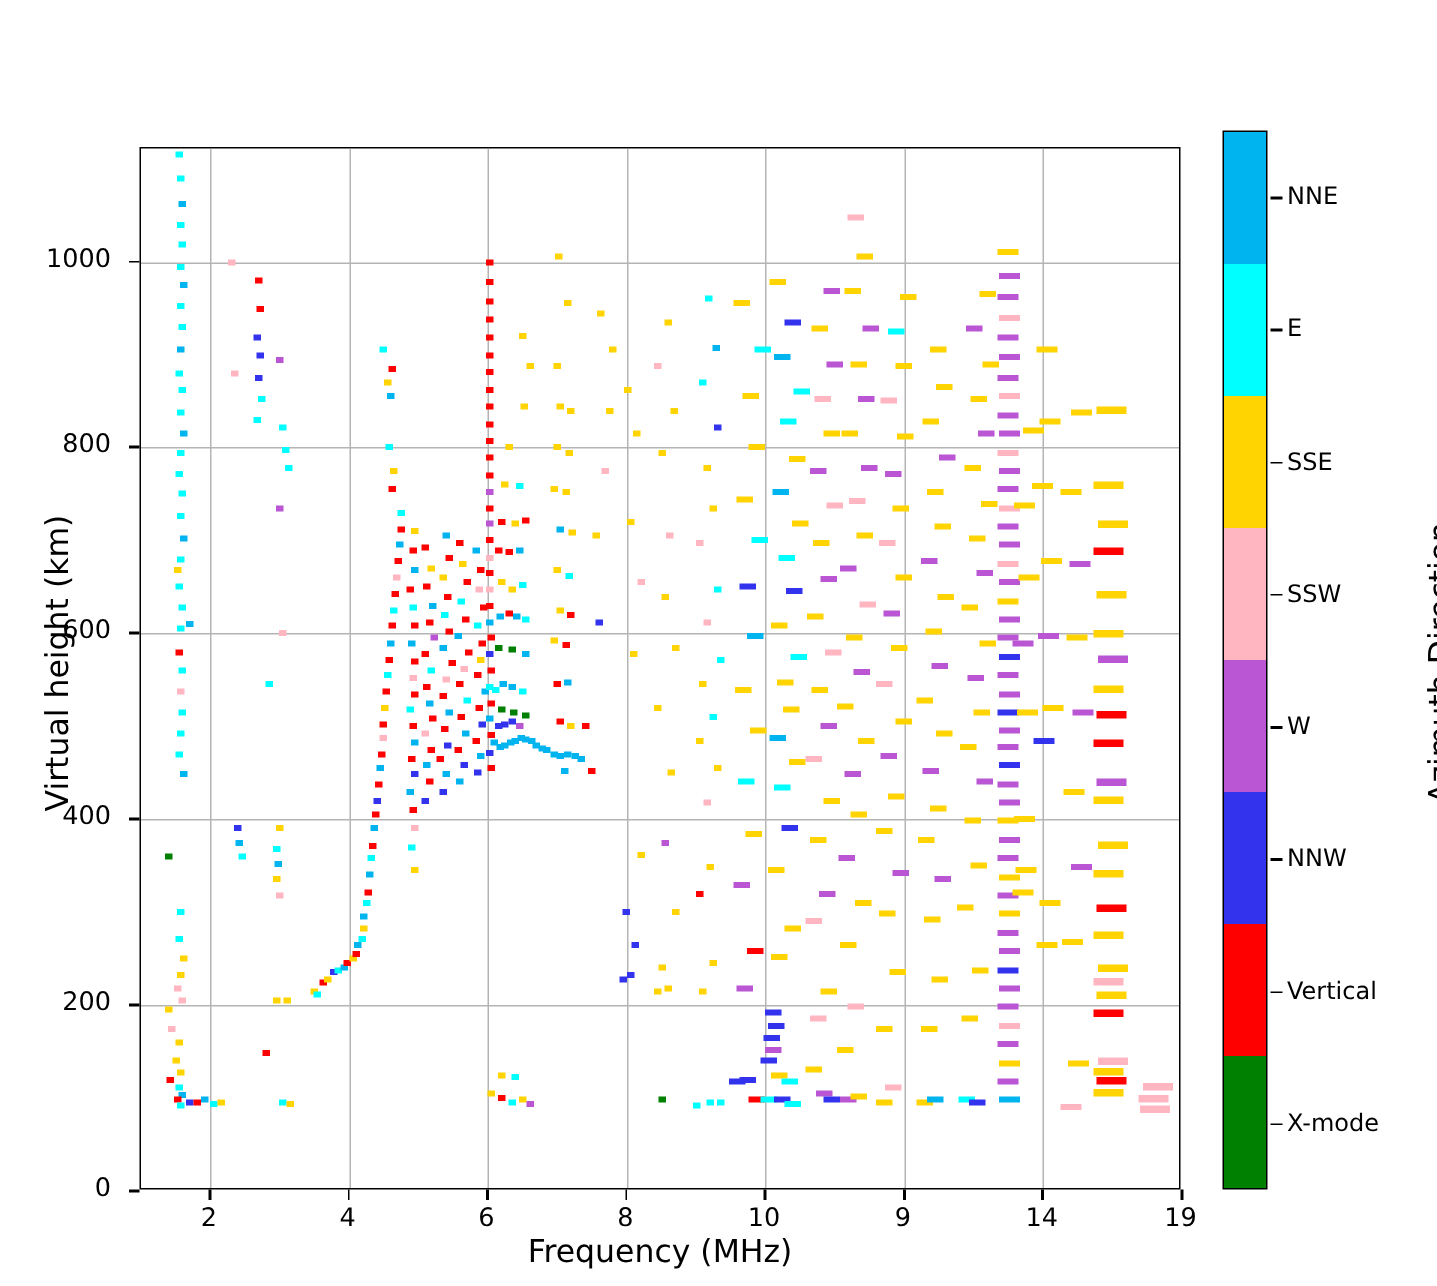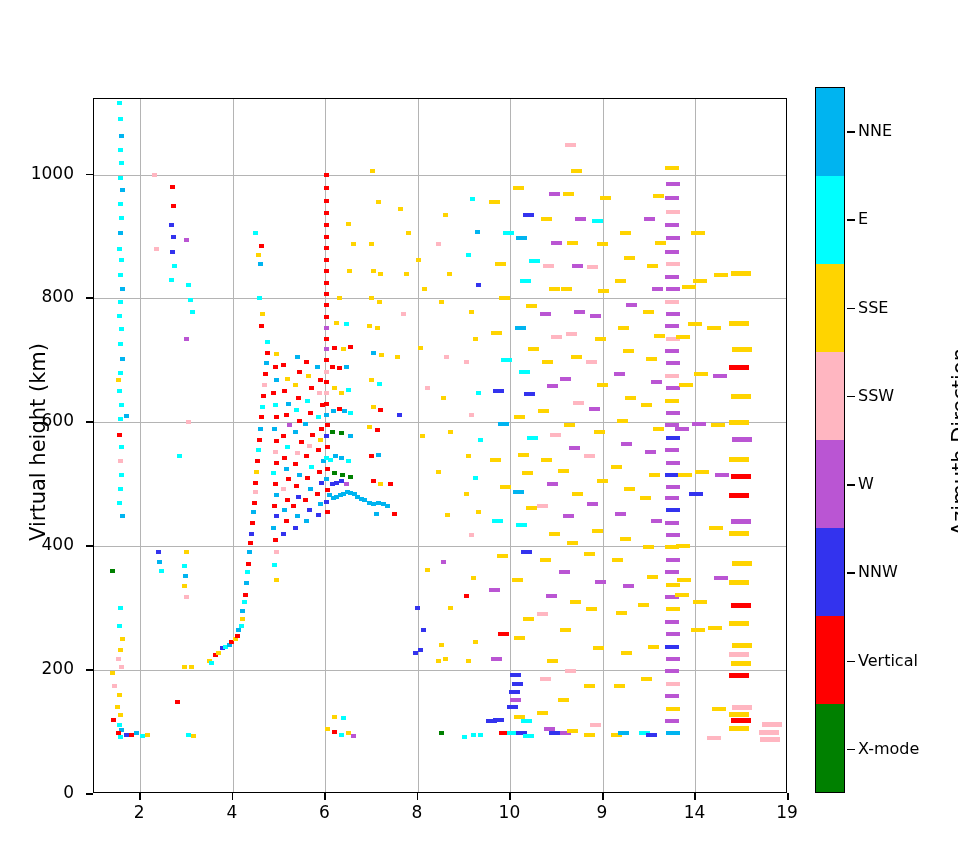--- a/index.html
+++ b/index.html
@@ -734,20 +734,21 @@
       <div class="xtick" style="left: 509.4px;"></div>
       <div class="xlab" style="left: 479.4px;">10</div>
       <div class="xtick" style="left: 601.933px;"></div>
       <div class="xlab" style="left: 571.933px;">9</div>
       <div class="xtick" style="left: 694.467px;"></div>
       <div class="xlab" style="left: 664.467px;">14</div>
       <div class="xtick" style="left: 787px;"></div>
       <div class="xlab" style="left: 757px;">19</div>
     </div>
 
+  <div id="xaxis-title">Frequency (MHz)</div>
   <div id="yaxis-title">Virtual height (km)</div>
 
   <div id="cbar">
       <div class="cseg" style="top: 0%; height: 12.5%; background: rgb(0, 180, 240);"></div>
       <div class="cseg" style="top: 12.5%; height: 12.5%; background: rgb(0, 255, 255);"></div>
       <div class="cseg" style="top: 25%; height: 12.5%; background: rgb(255, 212, 0);"></div>
       <div class="cseg" style="top: 37.5%; height: 12.5%; background: rgb(255, 182, 193);"></div>
       <div class="cseg" style="top: 50%; height: 12.5%; background: rgb(186, 85, 211);"></div>
       <div class="cseg" style="top: 62.5%; height: 12.5%; background: rgb(51, 51, 238);"></div>
       <div class="cseg" style="top: 75%; height: 12.5%; background: rgb(255, 0, 0);"></div>

